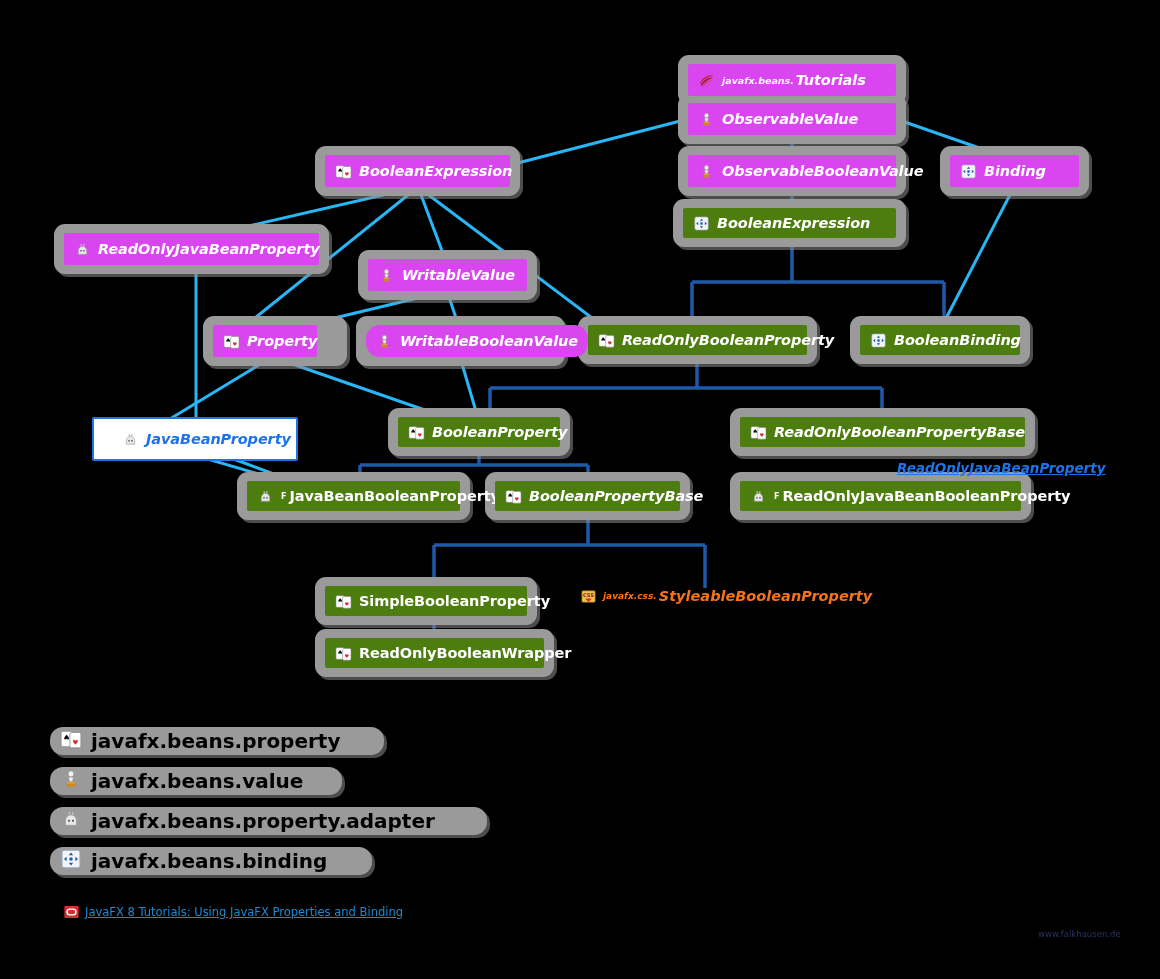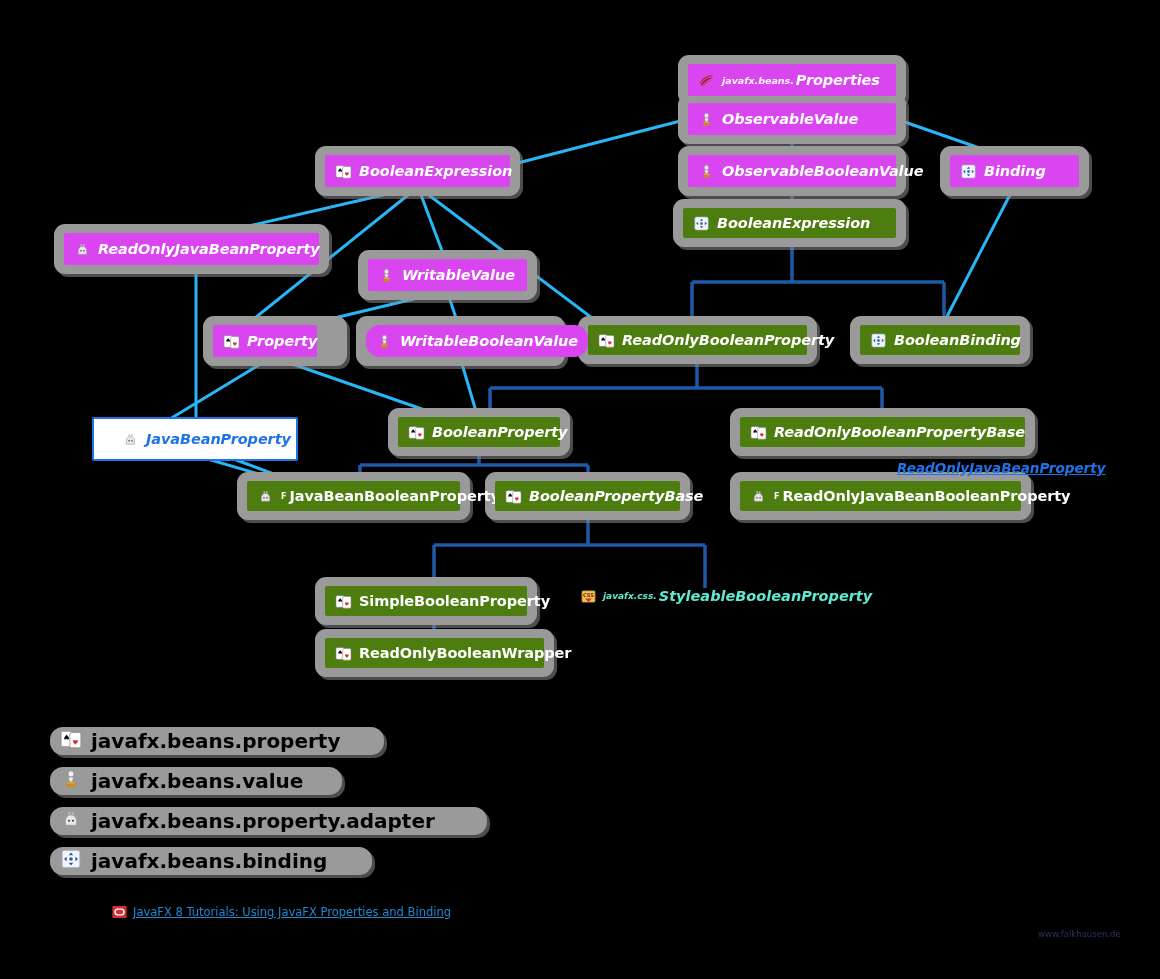--- a/index.html
+++ b/index.html
@@ -92,21 +92,21 @@
     color: #1E73E8;
     border: 2px solid #1E73E8;
   }
 
   
   .plain {
     position: absolute;
     display: flex;
     align-items: center;
     white-space: nowrap;
-    color: #5eead4;
+    color: #f97316;
     z-index: 6;
   }
   .plain .nm { font-style: italic; font-weight: bold; font-size: 14.5px; }
   .plain .pkg { font-style: italic; font-weight: bold; font-size: 9px; margin-right: 2px; }
 
   
   .extref {
     position: absolute;
     white-space: nowrap;
     color: #1E73E8;
@@ -138,21 +138,20 @@
   .footer-link {
     position: absolute;
     display: flex;
     align-items: flex-end;
     white-space: nowrap;
     color: #1E88D0;
     font-size: 11.5px;
     text-decoration: underline;
     font-family: "DejaVu Sans", "Liberation Sans", sans-serif;
     z-index: 6;
-    margin-left: 48px;
   }
   .watermark {
     position: absolute;
     color: #2a3360;
     font-size: 8.5px;
     z-index: 6;
   }
 
   
   .ico svg { display: block; width: 100%; height: 100%; }
@@ -216,21 +215,21 @@
   <div id="nodes">
       <div class="node iface" style="left: 688px; top: 64px; width: 208px; height: 32px; padding-left: 10px;">
         <span class="ico">
           <svg viewBox="0 0 20 18">
             <path d="M2 12c2-4 5-7 9-8.5 3-1.1 6-.9 7.4.3-1.6-.2-3.6.2-5.6 1.1C8.7 6.7 5 9.3 2.6 13z" fill="#C1272D"></path>
             <path d="M3 14.4c2.4-3.8 5.8-6.6 9.4-8 2.3-.9 4.3-1.1 5.6-.7-1.3.3-2.9.9-4.5 1.8C9.9 9.4 6.4 12 4 15z" fill="#8C1A1F"></path>
             <path d="M4.4 16c2.6-3.4 5.9-5.9 9.1-7.1 1.6-.6 3-.9 4-.8-1.3.5-2.8 1.2-4.3 2.2-2.6 1.6-5.2 3.7-7 5.8z" fill="#E03B3B"></path>
           </svg>
         </span>
         <span class="pkg">javafx.beans.</span>
-        <span class="nm">Properties</span>
+        <span class="nm">Tutorials</span>
       </div>
       <div class="node iface" style="left: 688px; top: 103px; width: 208px; height: 32px; padding-left: 10px;">
         <span class="ico">
           <svg viewBox="0 0 20 18">
             <ellipse cx="10" cy="4.4" rx="2.6" ry="2.8" fill="#f3f3f3" stroke="#8a8a8a" stroke-width=".6"></ellipse>
             <path d="M7.6 7.2h4.8l-1 4.4H8.6z" fill="#ededed" stroke="#8a8a8a" stroke-width=".6"></path>
             <rect x="6.6" y="11.4" width="6.8" height="2" rx=".6" fill="#E0A32E"></rect>
             <rect x="6" y="13.4" width="8" height="2.8" rx=".8" fill="#C98B20"></rect>
           </svg>
         </span>

